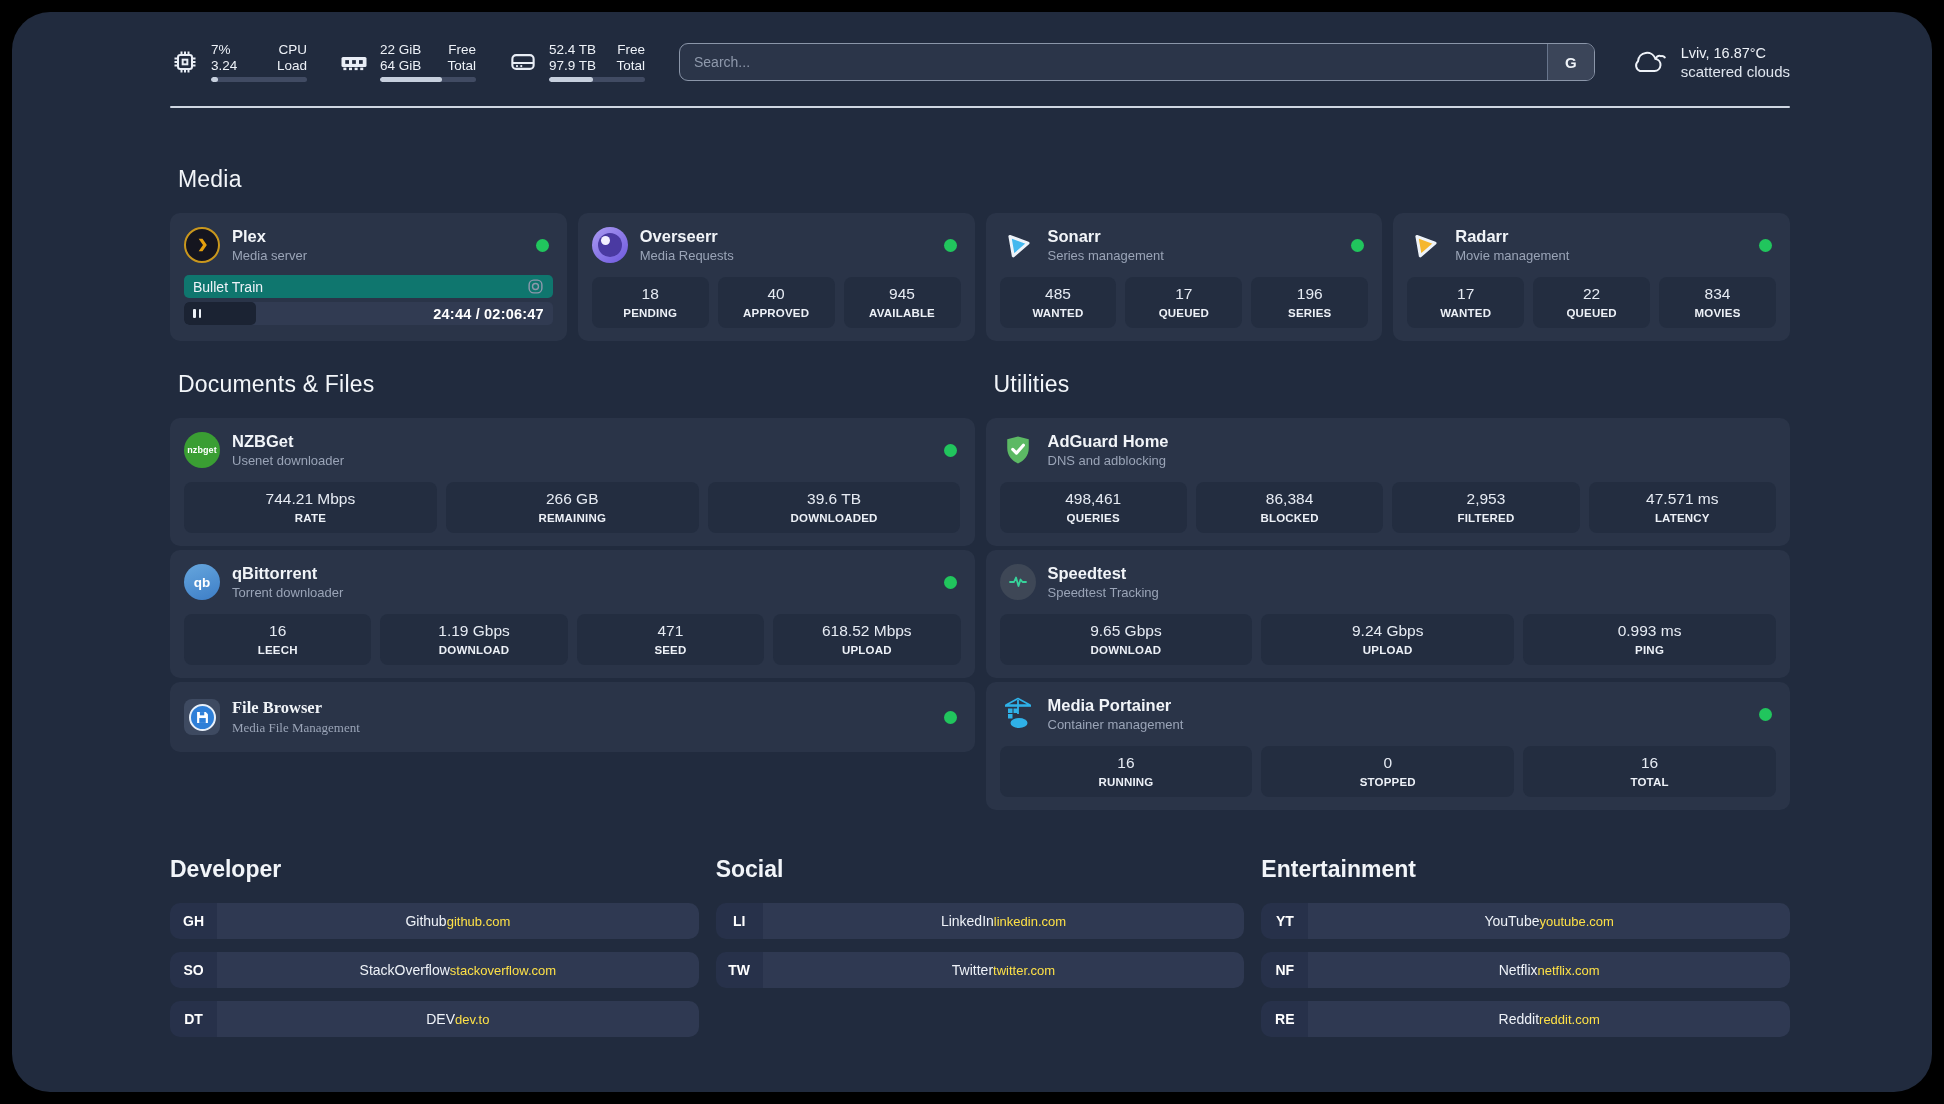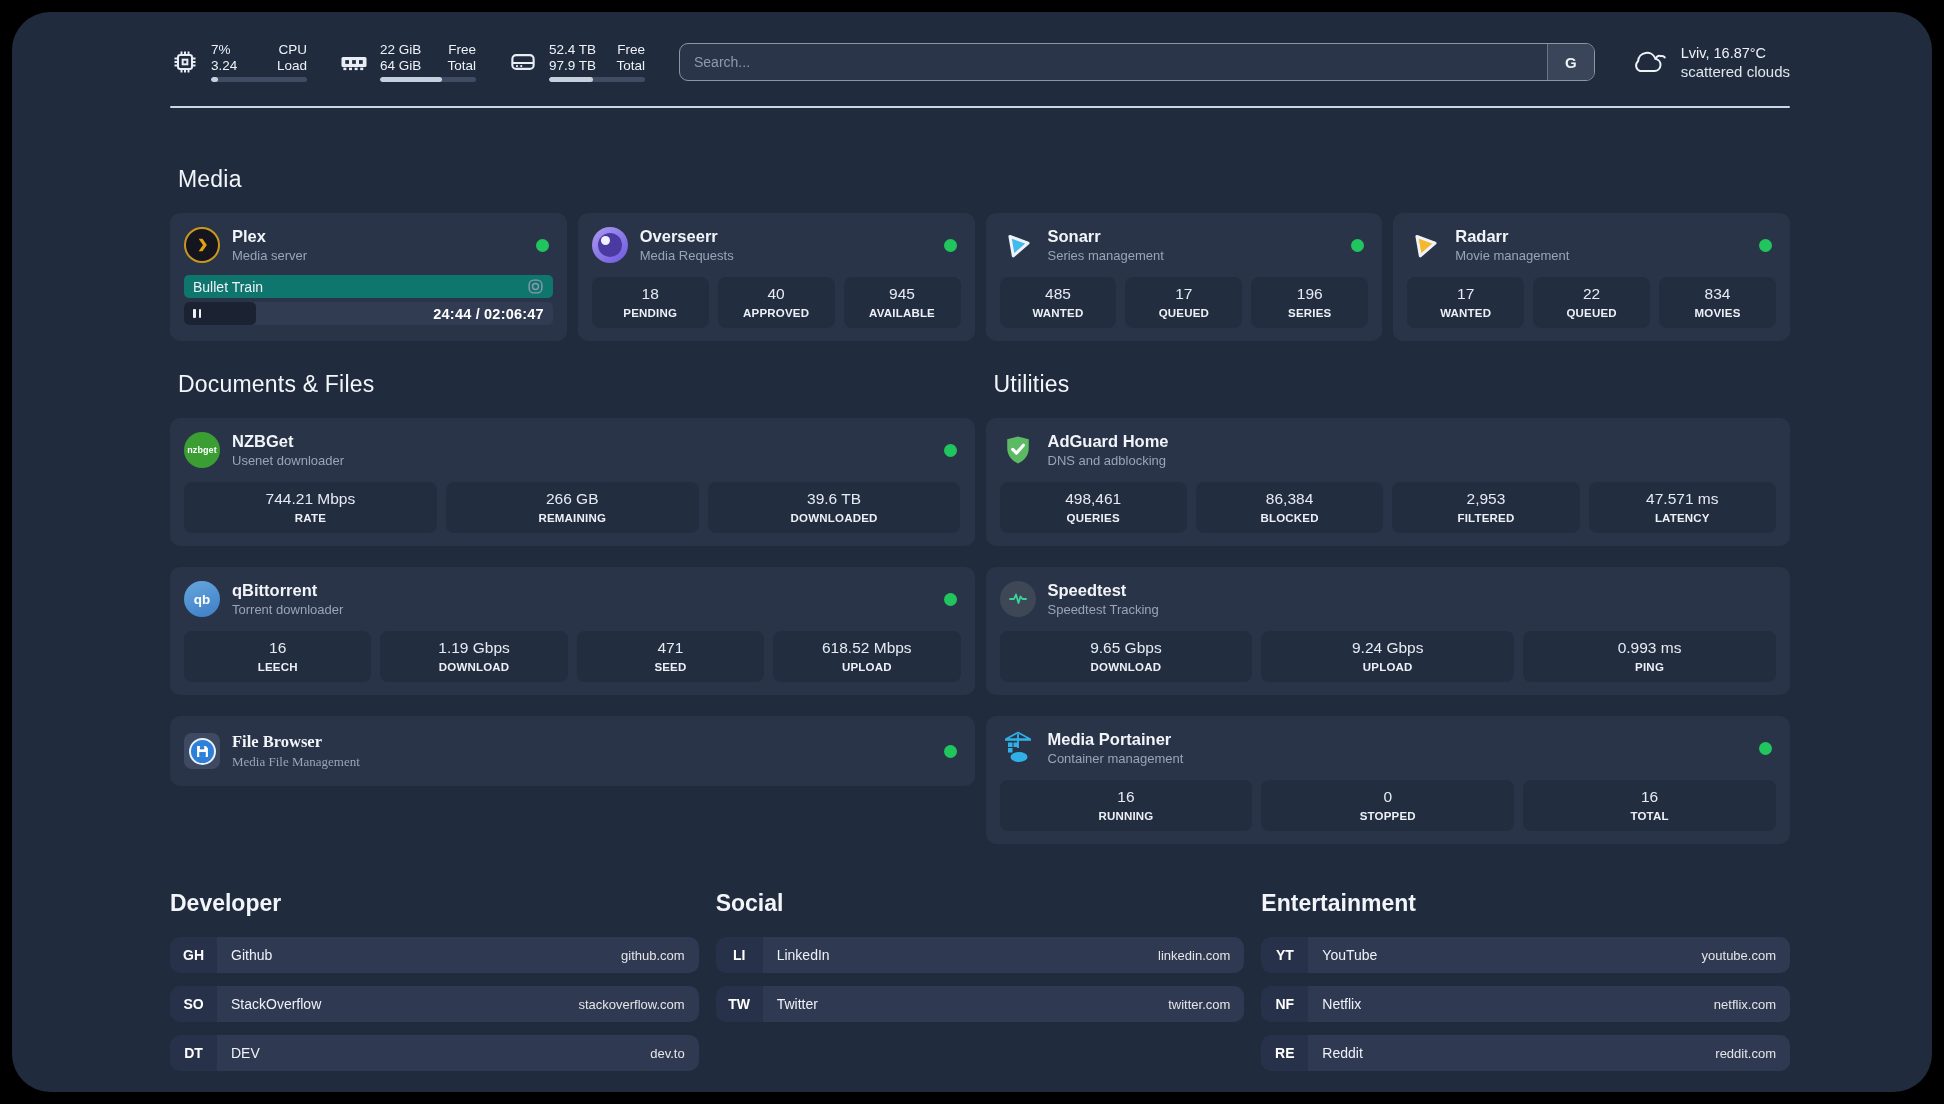--- a/index.html
+++ b/index.html
@@ -51,42 +51,42 @@
   .media-row1{margin-top:11px;height:23px;background:#0f766e;border-radius:5px;display:flex;align-items:center;justify-content:space-between;padding:0 9px;}
   .media-row1 .np-title{font-size:14px;color:#eef2f8;}
   .media-row2{margin-top:4px;height:23px;background:#313b52;border-radius:5px;position:relative;overflow:hidden;}
   .media-progress-fill{height:100%;background:#1b2333;border-radius:5px;display:flex;align-items:center;padding-left:9px;box-sizing:border-box;}
   .pause-icon{display:flex;gap:3px;}
   .pause-icon i{display:block;width:2.6px;height:9px;background:#eef2f8;border-radius:1px;}
   .media-time{position:absolute;right:9px;top:0;height:100%;display:flex;align-items:center;font-size:14.5px;font-weight:700;color:#fff;letter-spacing:.2px;}
 
   
   .mid-grid{display:grid;grid-template-columns:1fr 1fr;gap:11px;margin-top:30px;align-items:start;}
-  .col-stack{display:flex;flex-direction:column;gap:21px;}
+  .col-stack{display:flex;flex-direction:column;gap:4px;}
   .card--plain{padding:16px 14px;font-family:Liberation Serif, serif;}
 
   
   .plex-logo{border-radius:50%;background:#15151f;border:2px solid #c9971d;box-sizing:border-box;}
   .overseerr-logo{border-radius:50%;background:linear-gradient(140deg,#ab9bf2,#6d58de);}
   .overseerr-iris{position:absolute;inset:6px;border-radius:50%;background:#4a3aa2;}
   .overseerr-pupil{position:absolute;left:9px;top:9px;width:9px;height:9px;border-radius:50%;background:#f2efff;}
   .nzb-logo{border-radius:50%;background:#3a9e33;color:#fff;font-size:9px;font-weight:700;letter-spacing:.1px;}
   .qb-logo{border-radius:50%;background:linear-gradient(160deg,#66a6dd,#3d7ec7);color:#fff;font-size:13.5px;font-weight:600;}
   .speed-logo{border-radius:50%;background:#3e4756;}
   .fb-square{border-radius:8px;background:#3e4a61;}
   .fb-circle{width:27px;height:27px;border-radius:50%;background:#2e7fd8;border:2px solid #e8f0fa;display:flex;align-items:center;justify-content:center;box-sizing:border-box;}
 
   
   .bookmarks{display:grid;grid-template-columns:repeat(3,1fr);gap:17px;margin-top:46px;}
   .bm-title{font-size:23px;font-weight:600;color:#f2f5f9;margin:0 0 20px 0;}
   .bm-row{display:flex;margin-bottom:13px;height:36px;cursor:pointer;}
   .bm-abbr{width:47px;flex:none;background:#27314a;border-radius:10px 0 0 10px;display:flex;align-items:center;justify-content:center;color:#fff;font-size:14px;font-weight:700;}
-  .bm-pill{flex:1;background:#2f3952;border-radius:0 10px 10px 0;display:flex;align-items:center;justify-content:space-between;padding:0 14px;}
+  .bm-pill{flex:1;background:#2f3952;border-radius:0 10px 10px 0;display:flex;align-items:center;justify-content:center;padding:0 14px;}
   .bm-name{font-size:14px;color:#eef2f8;}
-  .bm-url{font-size:13px;color:#e5e5e5;}
+  .bm-url{font-size:13px;color:#fde047;}
 </style>
 </head>
 <body>
 
 <div class="dashboard">
 
   <div class="topbar">
     <div class="sysstats">
 
       <div class="sysstat">

